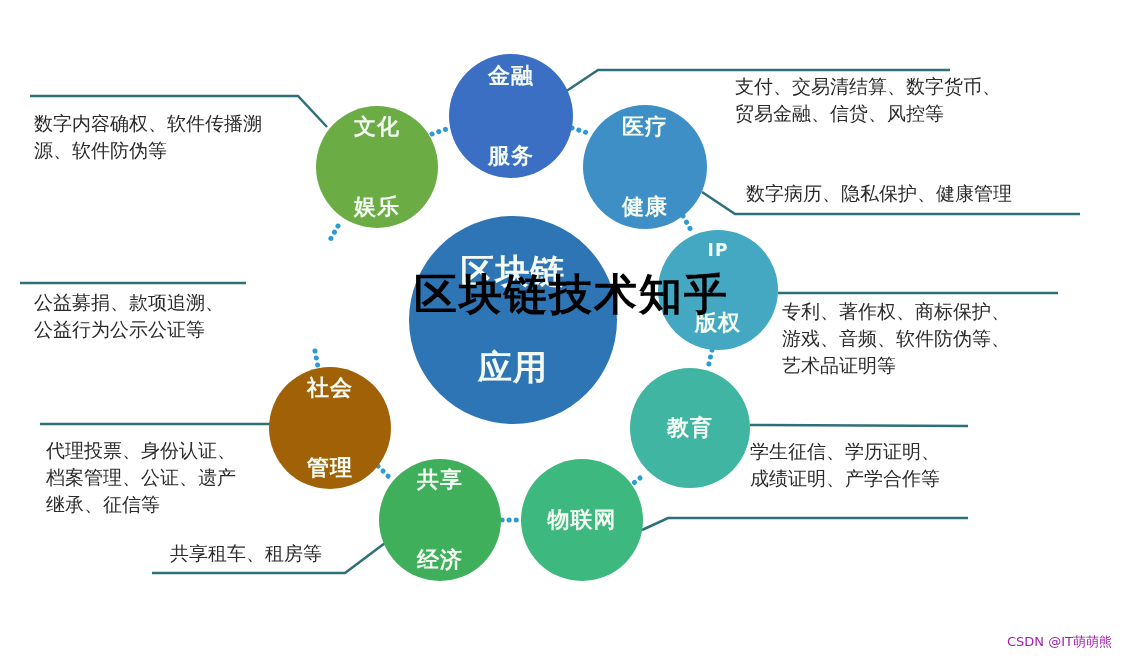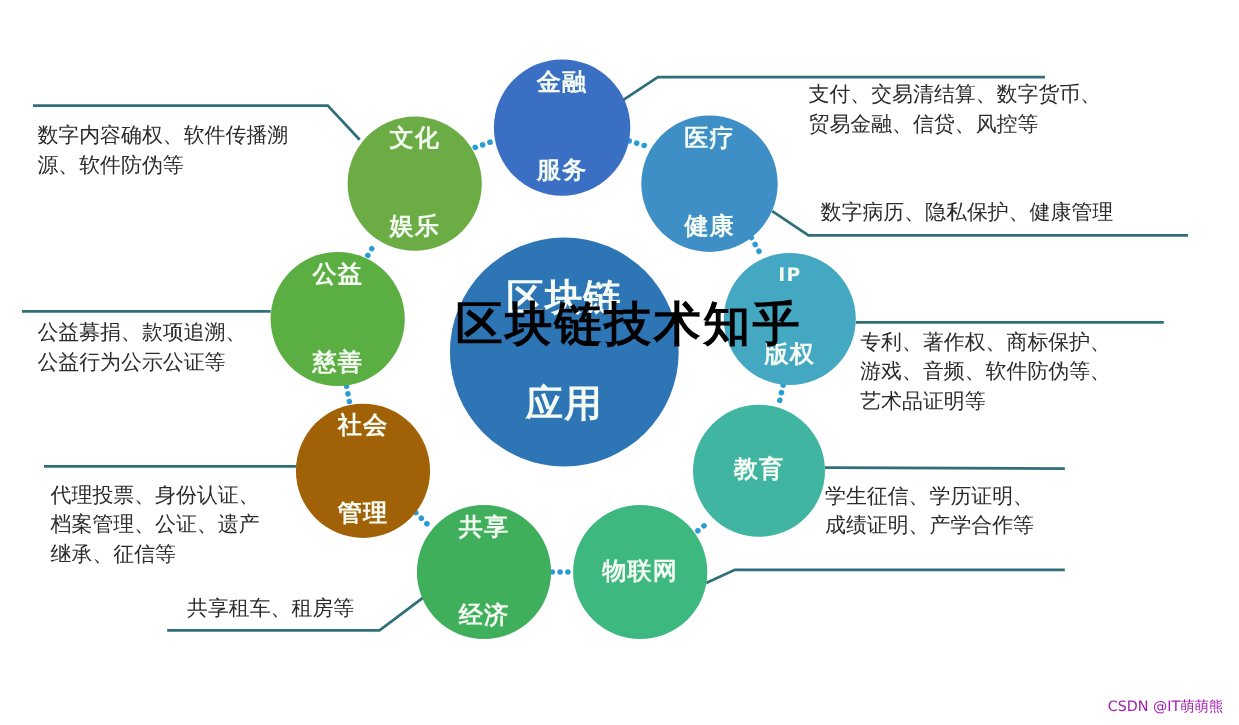--- a/index.html
+++ b/index.html
@@ -88,24 +88,20 @@
   <div class="node sm" style="left:379px; top:459px; width:122px; height:122px; background:#3faf5b;">
     <span class="l">共享</span>
     <span class="l">经济</span>
   </div>
 
   <div class="node sm" style="left:269px; top:367px; width:122px; height:122px; background:#a16207;">
     <span class="l">社会</span>
     <span class="l">管理</span>
   </div>
 
-  <div class="node sm" style="left:246px; top:229px; width:122px; height:122px; background:#5aae42;">
-    <span class="l">公益</span>
-    <span class="l">慈善</span>
-  </div>
 
   <div class="node sm" style="left:316px; top:106px; width:122px; height:122px; background:#6bac45;">
     <span class="l">文化</span>
     <span class="l">娱乐</span>
   </div>
 
   <div class="desc" style="left:711px; top:73px;margin-left:24px;">
     <div>支付、交易清结算、数字货币、</div>
     <div>贸易金融、信贷、风控等</div>
   </div>

